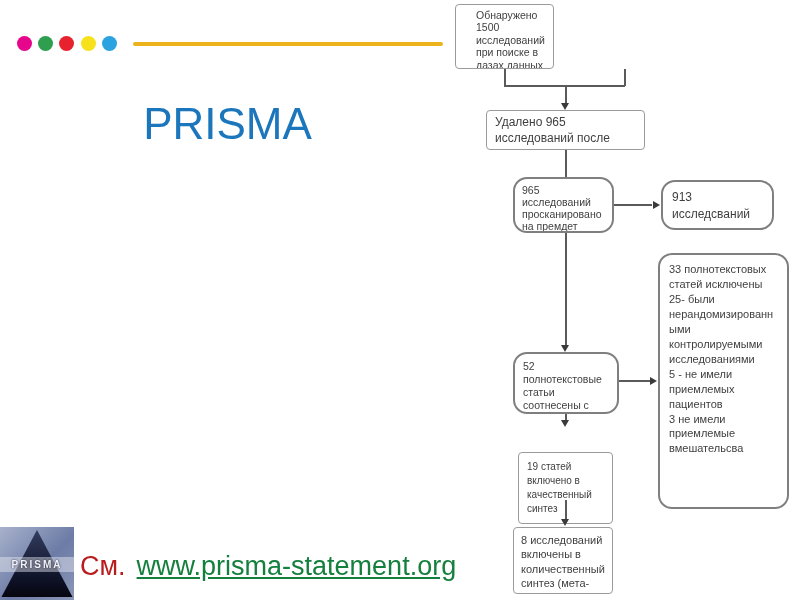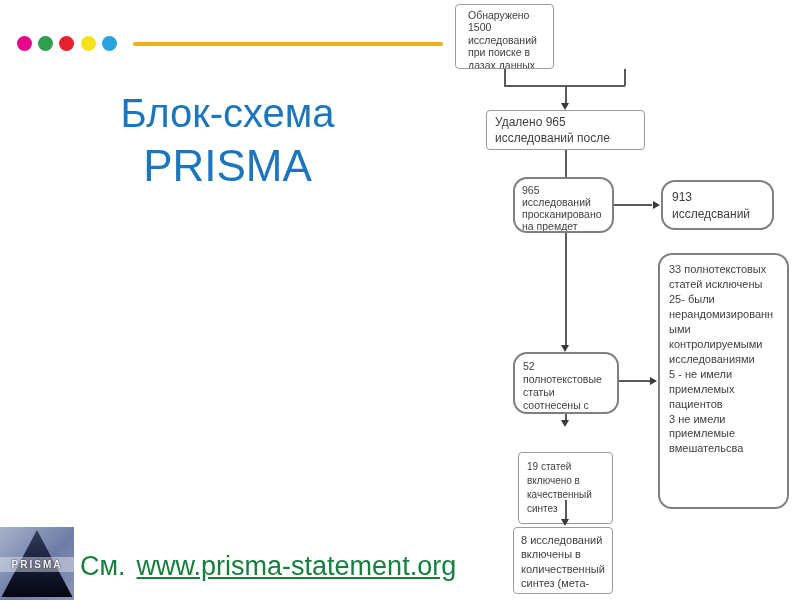--- a/index.html
+++ b/index.html
@@ -52,25 +52,24 @@
 <div id="slide">
 
   <span class="dot" style="left: 17px; background-color: rgb(229, 6, 140);"></span>
   <span class="dot" style="left: 38px; background-color: rgb(46, 158, 79);"></span>
   <span class="dot" style="left: 59px; background-color: rgb(232, 33, 46);"></span>
   <span class="dot" style="left: 81px; background-color: rgb(246, 225, 27);"></span>
   <span class="dot" style="left: 102px; background-color: rgb(43, 163, 224);"></span>
   <div class="rule" style="background-color: rgb(237, 179, 26);"></div>
 
   <div class="title" style="color: rgb(28, 118, 188);">
-    <div class="title-l1">Блок-схема</div>
     <div class="title-l2">PRISMA</div>
   </div>
 
-  <div class="box" style="left:455px; top:4px; width:99px; height:65px; padding:4px 6px 4px 12px; font-size:10.5px; line-height:1.18;">Обнаружено 1500 исследований при поиске в дазах данных</div>
+  <div class="box" style="left:455px; top:4px; width:99px; height:65px; padding:4px 6px 4px 20px; font-size:10.5px; line-height:1.18;">Обнаружено 1500 исследований при поиске в дазах данных</div>
 
 
   <div class="box" style="left:486px; top:110px; width:159px; height:40px; padding:4px 8px; font-size:12px; line-height:1.3;">Удалено 965 исследований после дупликации</div>
 
   <div class="box round" style="left:513px; top:177px; width:101px; height:56px; padding:5px 7px; font-size:10.5px; line-height:1.15;">965 исследований просканировано на премдет приемле-мости</div>
 
   <div class="box round" style="left:661px; top:180px; width:113px; height:50px; padding:7px 9px; font-size:12px; line-height:1.4;">913 исследсваний исключено</div>
 
   <div class="box round" style="left:513px; top:352px; width:106px; height:62px; padding:6px 8px; font-size:10.5px; line-height:1.23;">52 полнотекстовые статьи соотнесены с критериями приемлемости</div>
 
@@ -107,17 +106,17 @@
   <div class="arr-d" style="left:561px; top:519px;"></div>
 
   <div class="logo">
     <div class="logo-pyramid"></div>
     <div class="logo-band">
       <span>PRISMA</span>
     </div>
   </div>
 
   <div class="footer">
-    <span class="see" style="color: #15803d;">См.</span>
+    <span class="see" style="color: #b91c1c;">См.</span>
     <a href="#" style="color: #15803d;">www.prisma-statement.org</a>
   </div>
 
 </div>
 
 </body></html>

